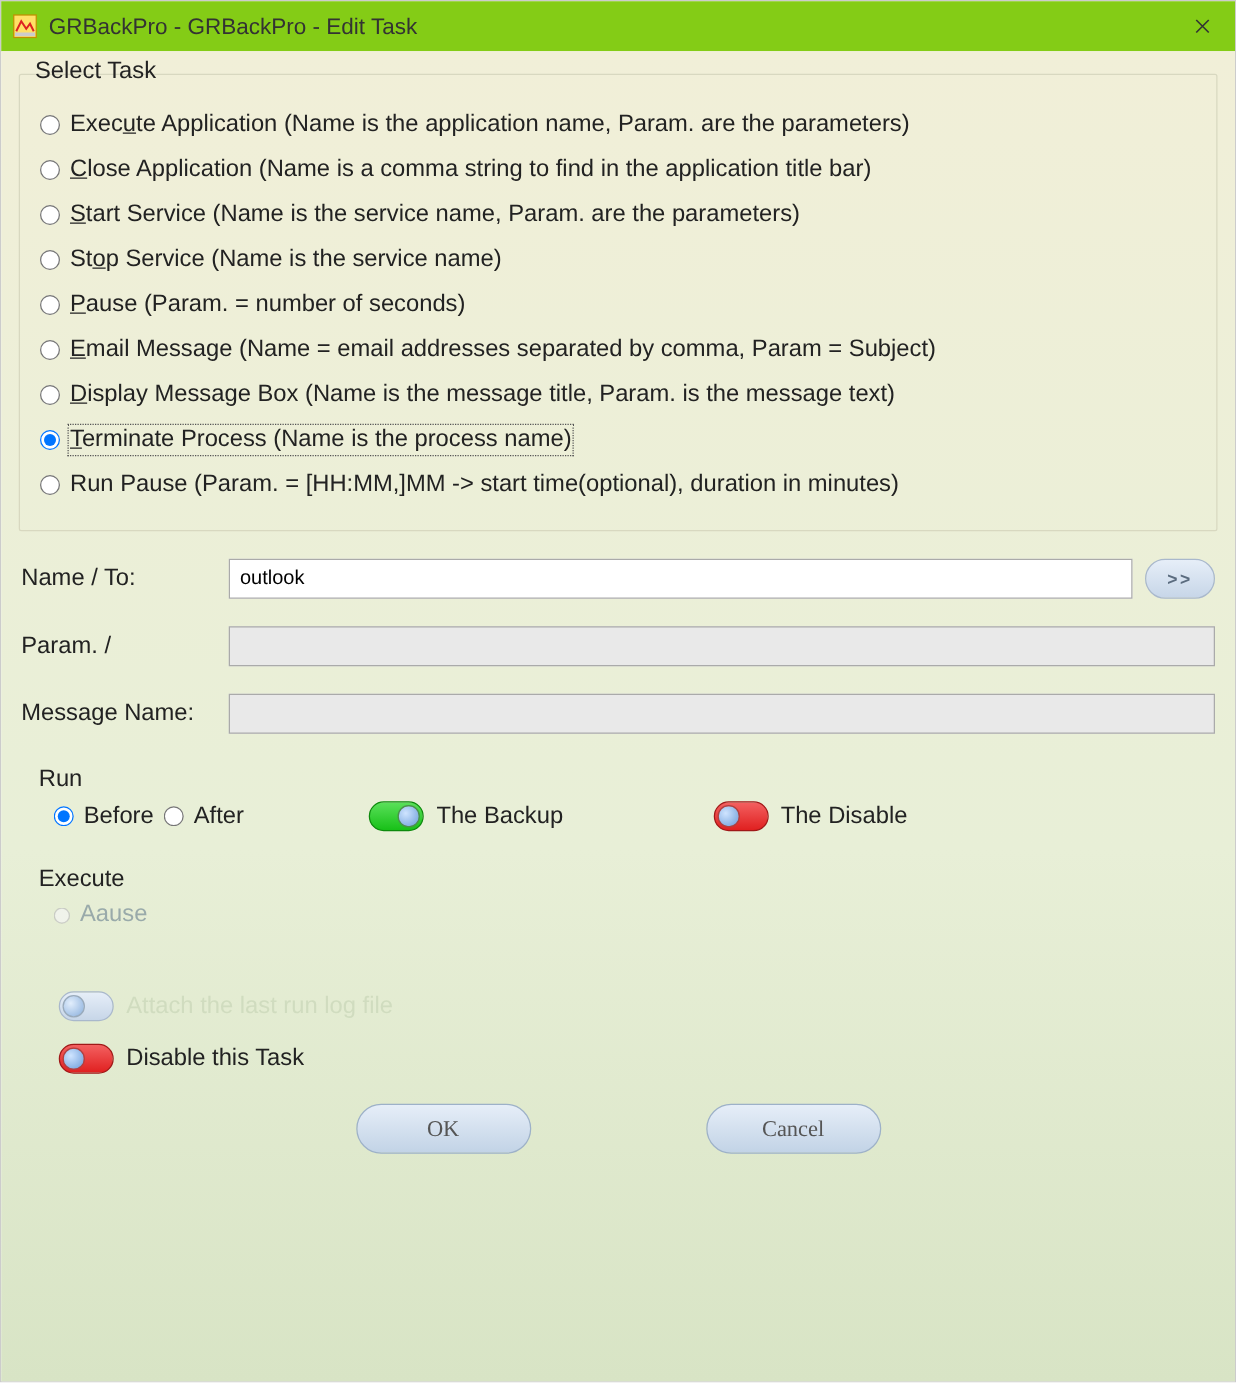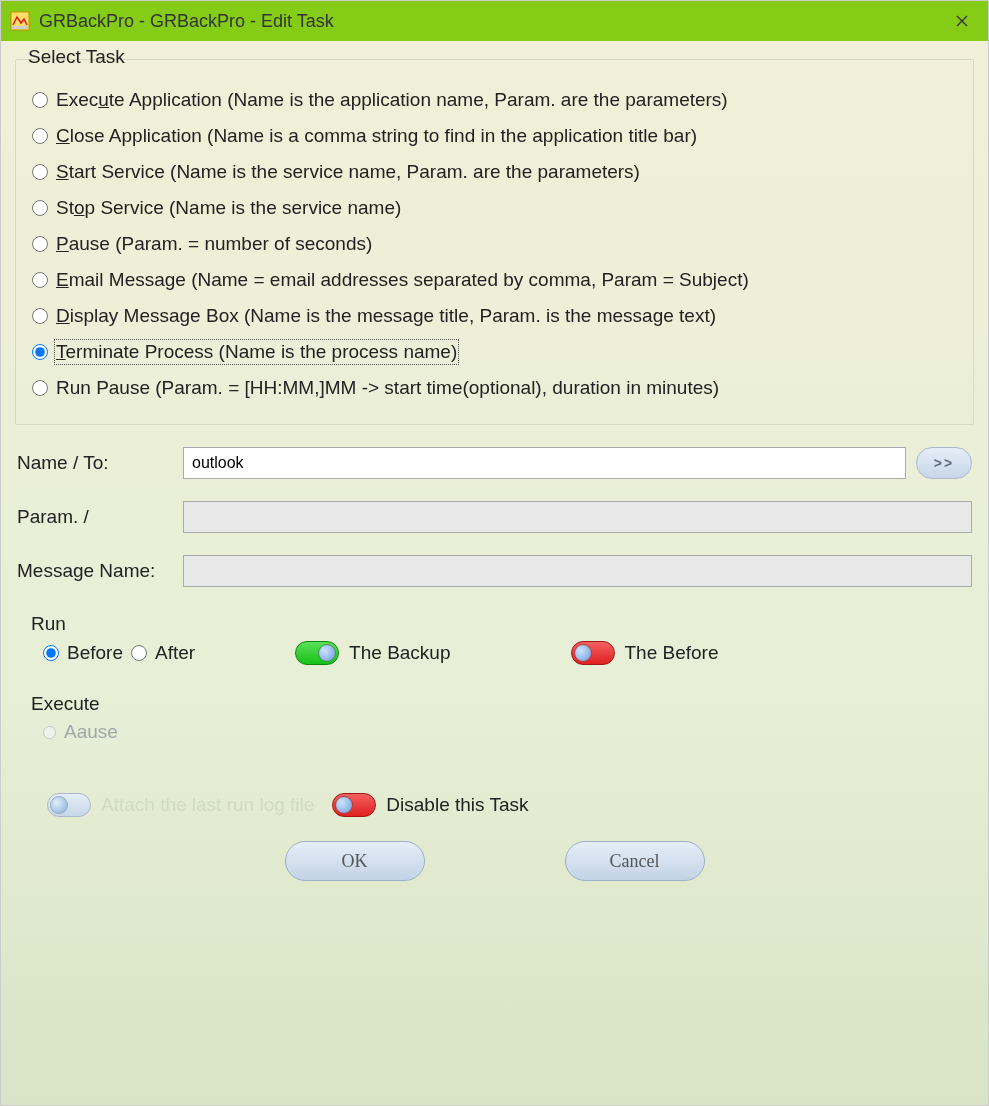--- a/index.html
+++ b/index.html
@@ -127,21 +127,21 @@
   }
   .toggle.on { background: linear-gradient(180deg, #5ae05a, #18c018); border:1px solid #0d8a0d;}
   .toggle.on .knob { right: 2px; border-color:#4d8f4d;}
   .toggle.off { background: linear-gradient(180deg, #f36060, #e02020); border:1px solid #a01818;}
   .toggle.off .knob { left: 2px; border-color:#b04040;}
   .toggle.disabled { background: linear-gradient(180deg, #e6eef8, #c7d6e8); border:1px solid #a9b8cc;}
   .toggle.disabled .knob { left: 2px; border-color:#9ab; background: radial-gradient(circle at 35% 35%, #e2eefc, #88aedc);}
   .toggle-label-row { display: inline-flex; align-items: center; gap: 10px; }
   .exec-section { margin: 26px 8px 1px 18px; }
   .exec-radio { margin: 6px 0 0 12px; display:flex; align-items:center; gap:8px; color:#9aa; }
-  .bottom-toggles { margin: 50px 8px 0 34px; display:flex; flex-direction:row; gap:18px; }
+  .bottom-toggles { margin: 50px 8px 0 34px; display:flex; flex-direction:column; gap:18px; }
   .disabled-text { color: #d0dcbf; }
   .buttons-row { display:flex; gap: 140px; justify-content:center; margin-top: 24px; }
   .pillbtn {
     width: 140px; height: 40px;
     border-radius: 20px;
     background: linear-gradient(180deg, #e6eef8, #c2d3e6);
     border: 1px solid #9db1c8;
     display:flex; align-items:center; justify-content:center;
     font-size: 18px; color: #555;
     font-family: Georgia, 'Times New Roman', serif;
@@ -244,21 +244,21 @@
         <div class="toggle-label-row" style="margin-left:40px;">
           <span class="toggle on">
               <span class="knob"></span>
             </span>
           <span>The Backup</span>
         </div>
         <div class="toggle-label-row" style="margin-left:60px;">
           <span class="toggle off">
               <span class="knob"></span>
             </span>
-          <span>The Before</span>
+          <span>The Disable</span>
         </div>
       </div>
     </div>
 
     <div class="exec-section">
       <div>Execute</div>
       <div class="exec-radio">
         <input type="radio" disabled="" style="">
         <label><span></span><span class="ul">A</span><span>ause</span></label>
       </div>

